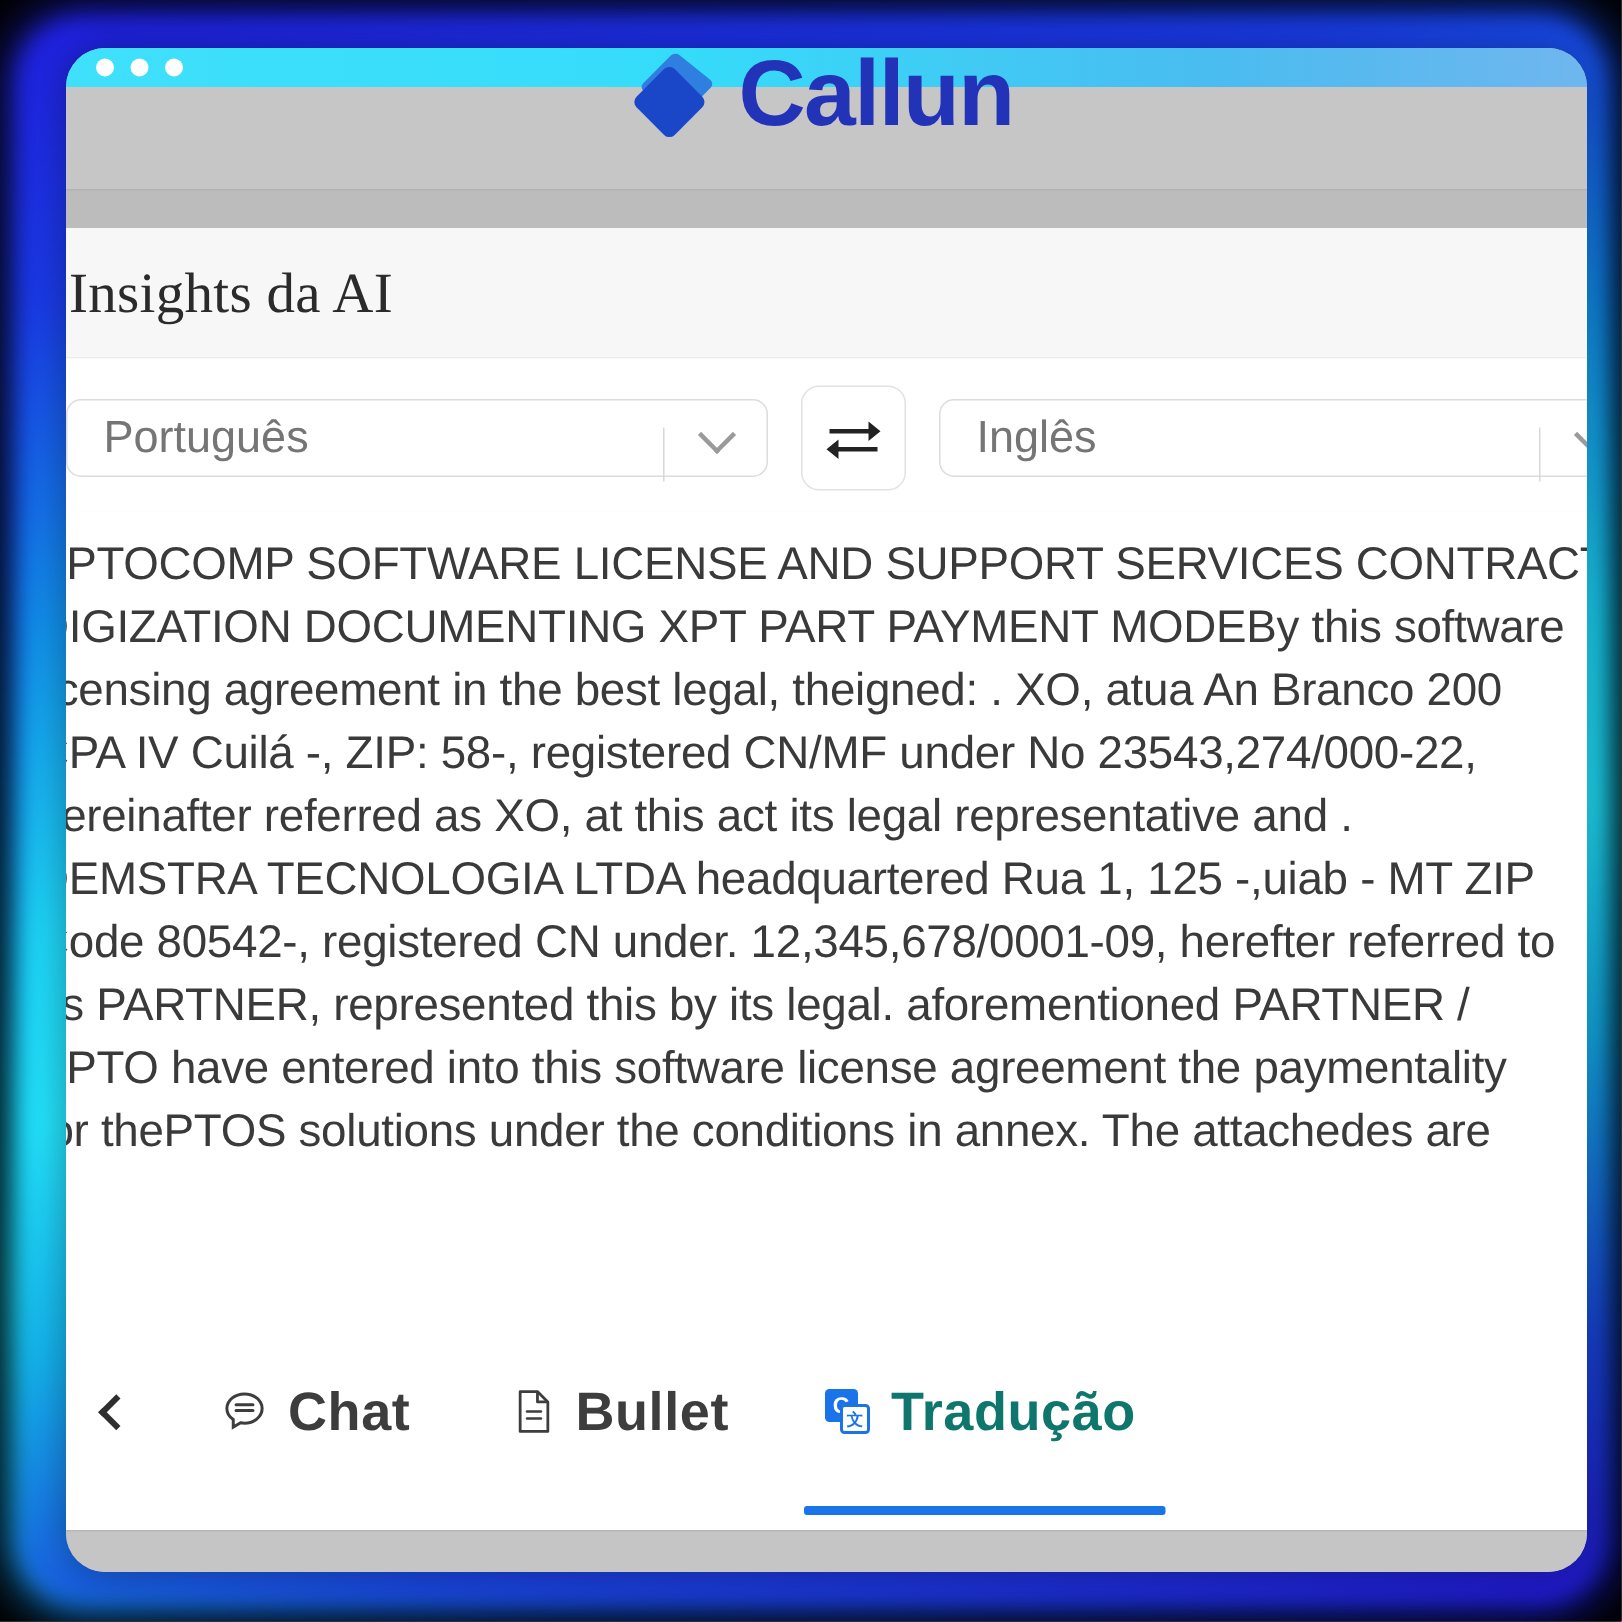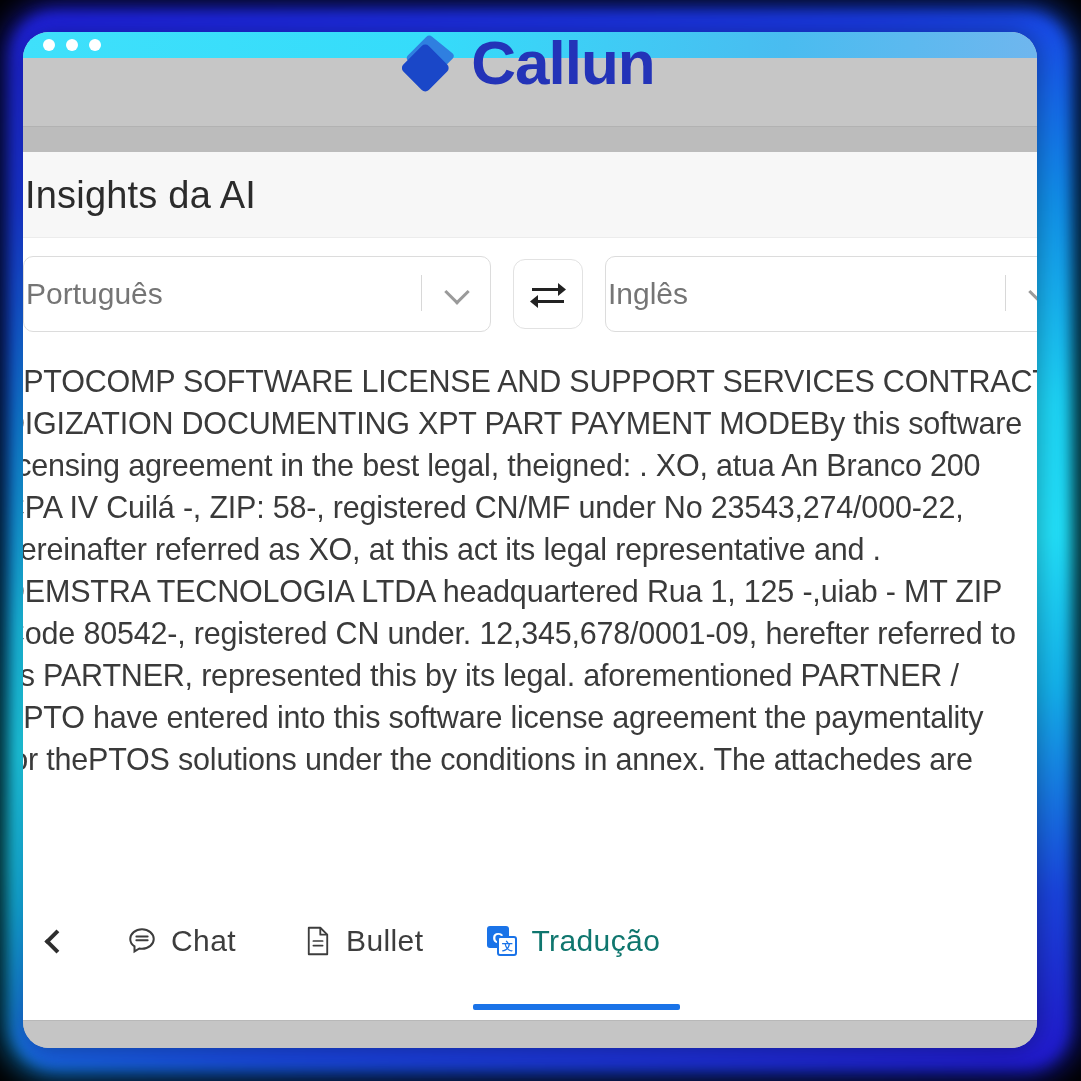--- a/index.html
+++ b/index.html
@@ -54,21 +54,21 @@
         #23e1fa 58%,
         #14b2ec 70%,
         #1a44dd 86%,
         #2216cb 100%);
     filter: blur(7px);
   }
 
   
   .window {
     position: absolute;
-    left: 23px; top: 32px;
+    left: 44px; top: 32px;
     width: 1014px;
     height: 1016px;
     border-radius: 26px;
     overflow: hidden;
     background: #c5c5c5;
     box-shadow: 0 0 26px rgba(0,0,0,0.35);
   }
 
   .titlebar {
     height: 26px;
@@ -142,41 +142,42 @@
   }
 
   .panel-title {
     font-size: 38px;
     color: #2b2b2b;
     font-weight: 400;
     padding: 22px 0 20px 2px;
     letter-spacing: 0.2px;
     background: #f7f7f7;
     border-bottom: 1px solid #ececec;
+    font-family: Liberation Serif, serif;
   }
 
   
   .lang-row {
     background: #ffffff;
     padding: 18px 0 14px 0;
     display: flex;
     align-items: center;
     gap: 22px;
     flex-shrink: 0;
   }
 
   .select {
     position: relative;
-    height: 76px;
+    height: 52px;
     border: 1px solid #dcdcdc;
     border-radius: 10px;
     background: #fff;
     display: flex;
     align-items: center;
-    padding-left: 2px;
+    padding-left: 24px;
     min-width: 0;
   }
   .select.left  { width: 468px; flex: 0 0 468px; }
   .select.right { width: 470px; flex: 0 0 470px; }
 
   .select .val {
     font-size: 30px;
     color: #757575;
     white-space: nowrap;
   }
@@ -263,24 +264,25 @@
   .tab {
     display: flex;
     align-items: center;
     gap: 14px;
     height: 46px;
     padding: 0 16px;
     cursor: pointer;
     position: relative;
   }
   .tab .label {
-    font-size: 30px;
+    font-size: 36px;
     color: #3d3d3d;
     letter-spacing: 0.4px;
     white-space: nowrap;
+    font-weight: bold;
   }
   .tab.active .label { color: #0f766e; }
   .tab .underline {
     display: none;
     position: absolute;
     left: 2px; right: -4px;
     bottom: -46px;
     height: 6px;
     background: #1a73e8;
     border-radius: 2px;

